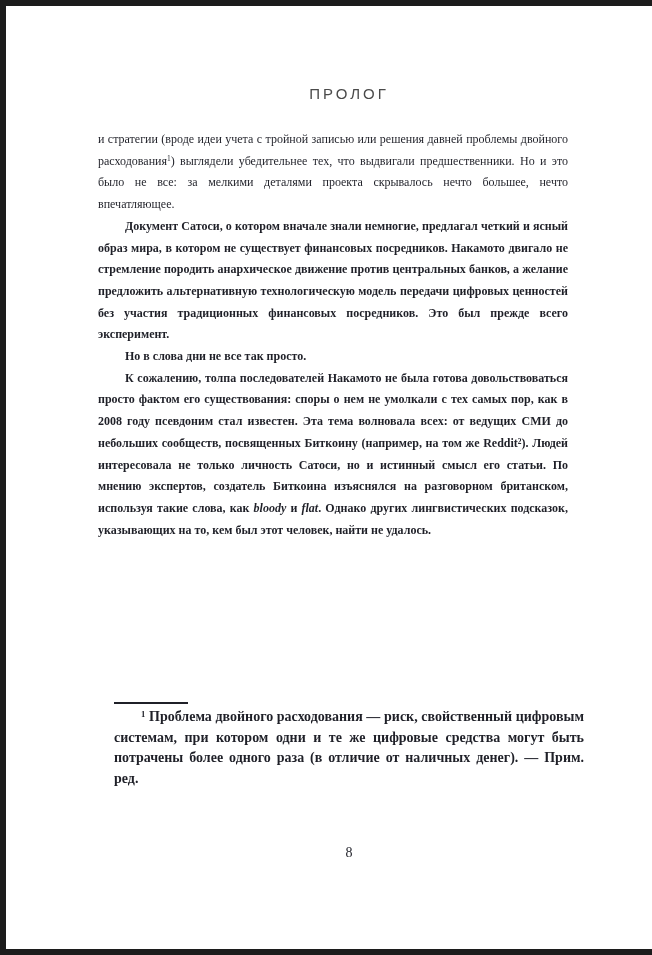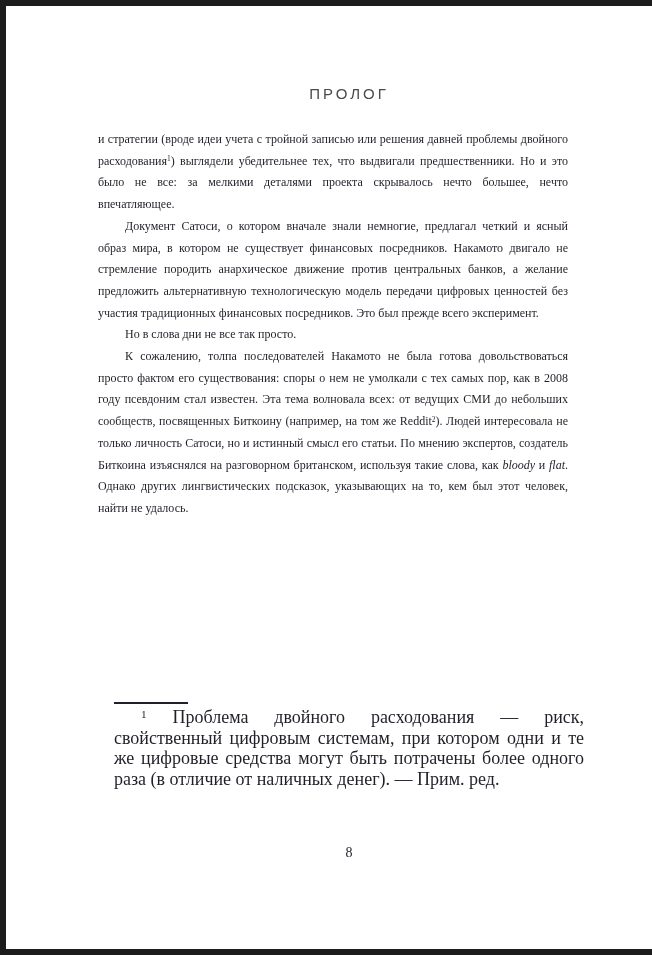--- a/index.html
+++ b/index.html
@@ -46,20 +46,21 @@
     text-align: justify;
     hyphens: auto;
     -webkit-hyphens: auto;
   }
   .body-text p.para {
     margin: 0;
   }
   .body-text p.para.indent,
   .footnotes p.footnote.indent {
     text-indent: 27px;
+    font-weight: bold;
   }
   sup {
     font-size: 0.62em;
     line-height: 0;
     vertical-align: baseline;
     position: relative;
     top: -0.45em;
   }
   .footnote-rule {
     position: absolute;
@@ -67,21 +68,21 @@
     left: 114px;
     width: 74px;
     height: 2px;
     background: #1f2028;
   }
   .footnotes {
     position: absolute;
     top: 707px;
     left: 114px;
     width: 470px;
-    font-size: 18px;
+    font-size: 14px;
     line-height: 20.7px;
     text-align: justify;
     hyphens: auto;
     -webkit-hyphens: auto;
   }
   .footnotes p.footnote {
     margin: 0;
   }
   .page-number {
     position: absolute;

